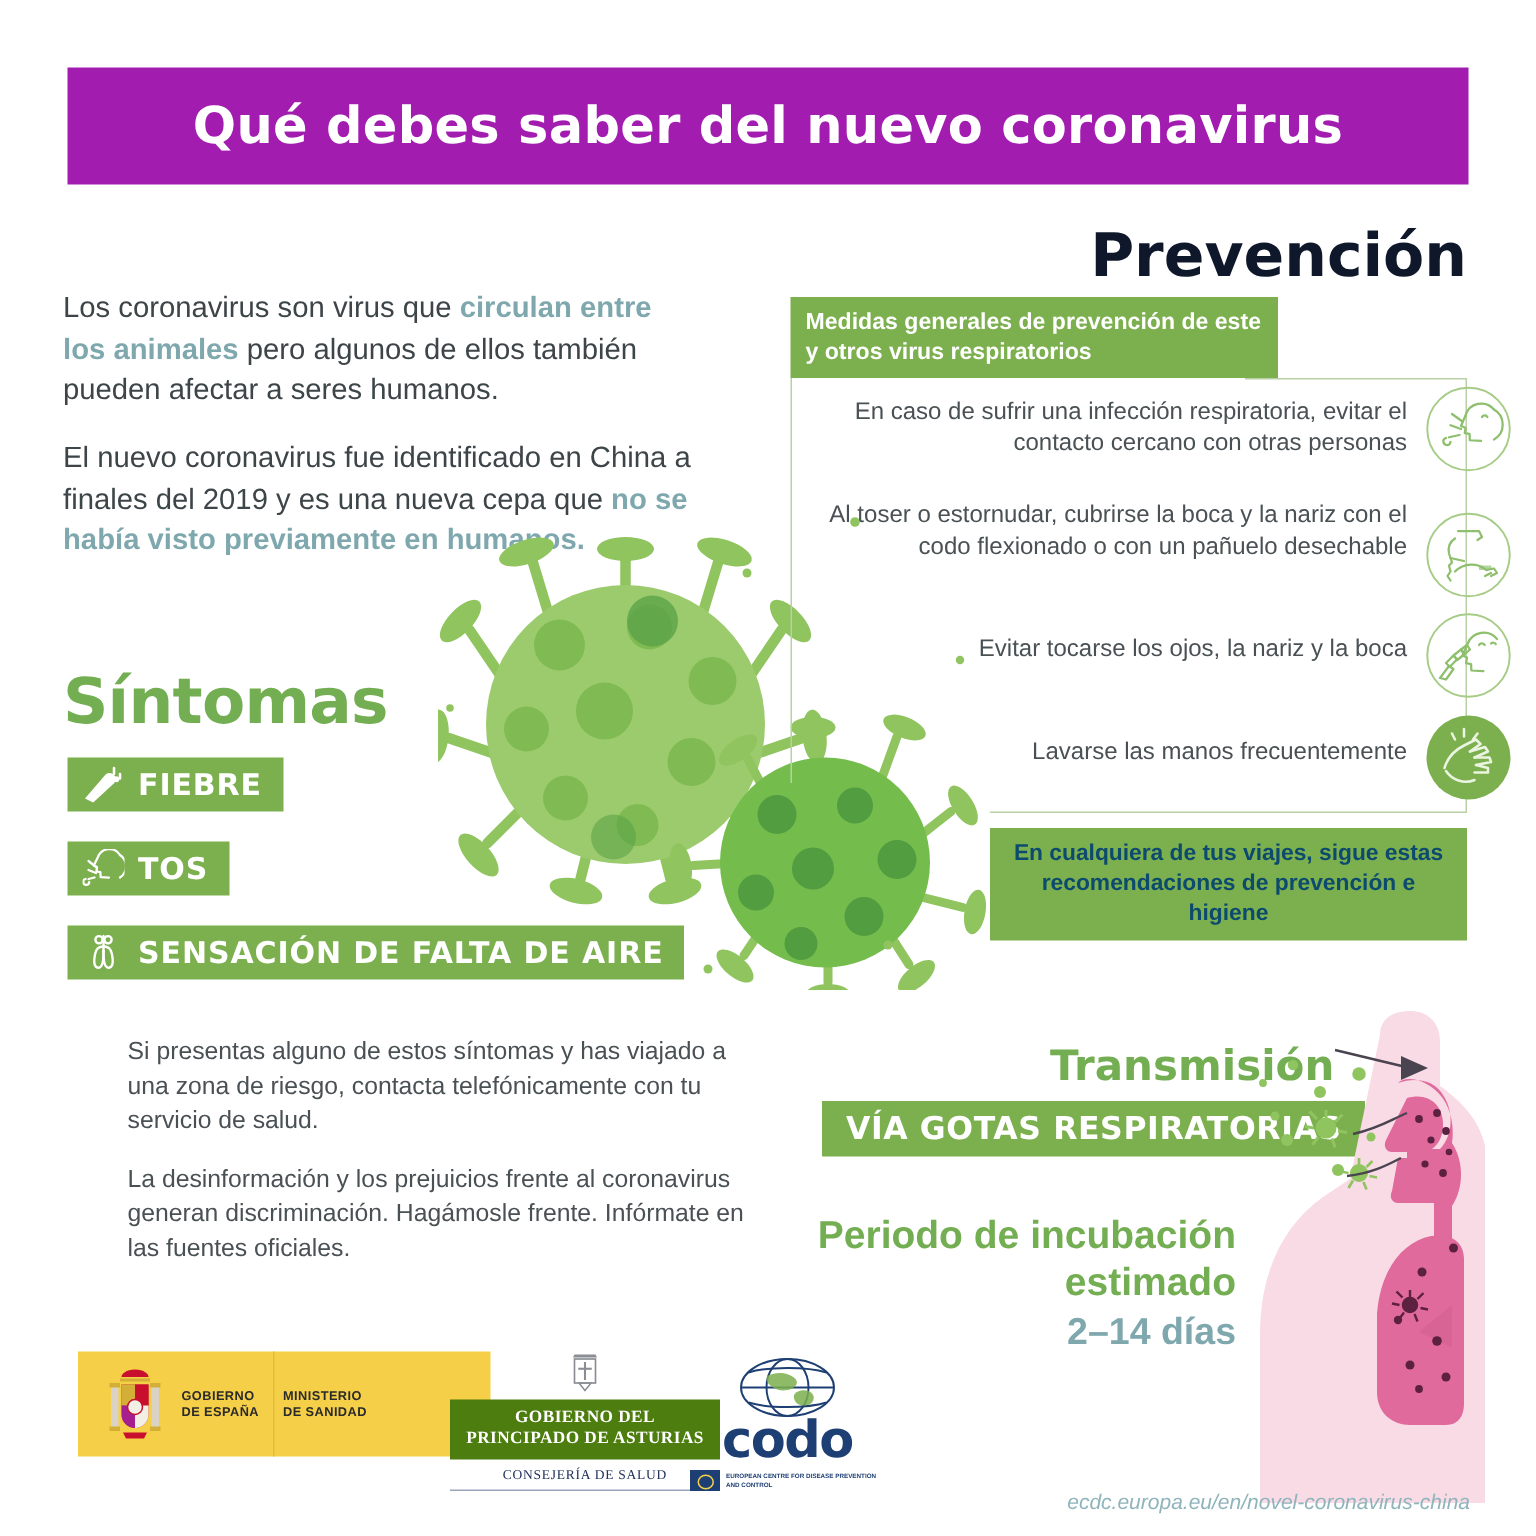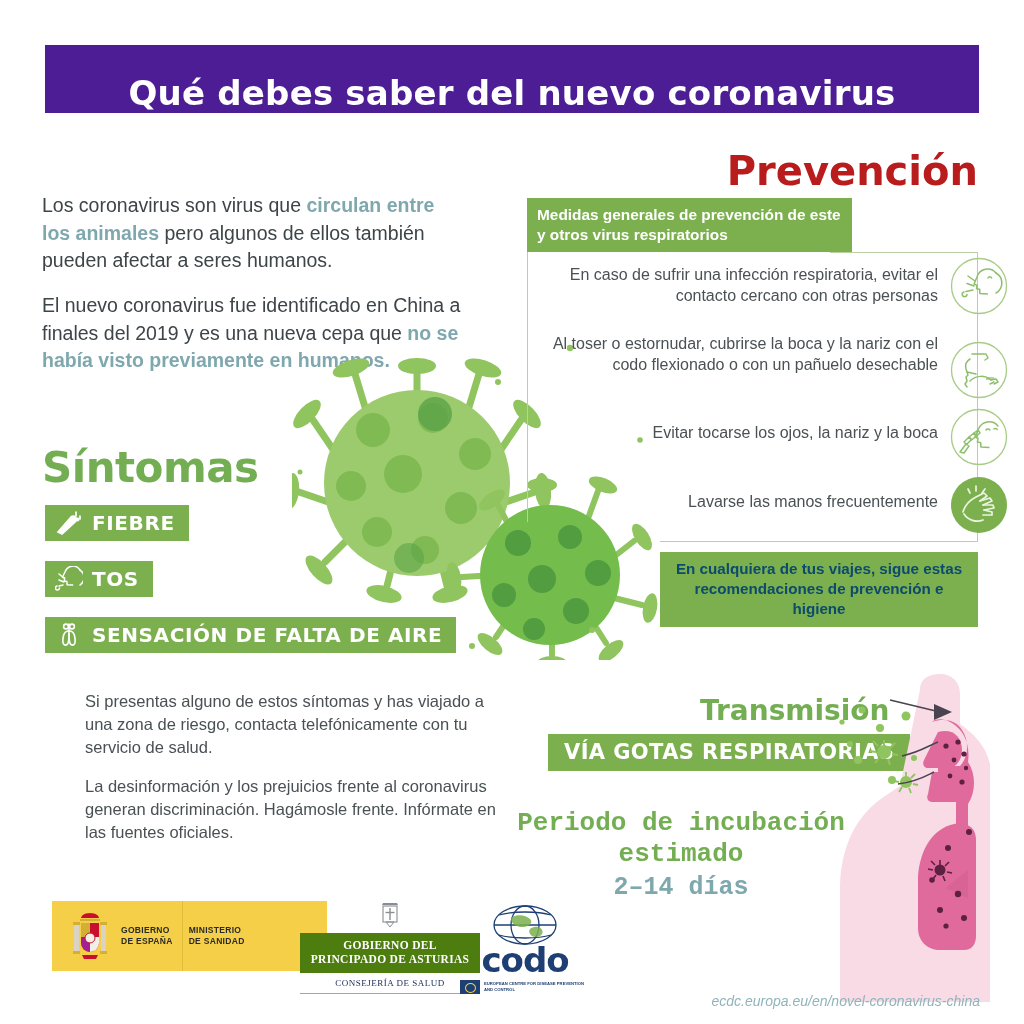--- a/index.html
+++ b/index.html
@@ -7,23 +7,23 @@
     width:1024px;height:1024px;
     background:#ffffff;
     font-family:"Liberation Sans", sans-serif;
     position:relative;
     overflow:hidden;
   }
   .stage{position:absolute;inset:0;}
 
   
   .header-bar{
-    position:absolute;left:45px;top:45px;width:934px;height:68px;
-    background:#4c1d95;
-    display:flex;align-items:flex-end;justify-content:center;
+    position:absolute;left:45px;top:45px;width:934px;height:78px;
+    background:#a21caf;
+    display:flex;align-items:center;justify-content:center;
   }
   .header-bar .title{
     color:#ffffff;font-size:34px;font-weight:bold;letter-spacing:.2px;
     font-family:"DejaVu Sans", sans-serif;
   }
 
   
   .intro{
     position:absolute;left:42px;top:192px;width:420px;
     font-size:19.5px;line-height:1.42;color:#3d4548;
@@ -53,21 +53,21 @@
   .note{
     position:absolute;left:44px;width:430px;
     font-size:16.5px;line-height:1.38;color:#4a5154;margin-left:41px;
   }
   .note1{top:690px;}
   .note2{top:775px;}
 
   
   .prev-title{
     position:absolute;right:46px;top:148px;
-    font-size:40px;font-weight:bold;color:#b91c1c;
+    font-size:40px;font-weight:bold;color:#0f172a;
     font-family:"DejaVu Sans", sans-serif;
   }
   .prev-box{
     position:absolute;left:527px;top:198px;width:305px;
     background:#7cb04e;color:#fff;
     padding:7px 10px 8px 10px;
     font-size:15.4px;line-height:1.28;font-weight:bold;
   }
   .prev-bracket{
     position:absolute;left:527px;top:252px;width:1px;height:270px;
@@ -106,24 +106,24 @@
     font-family:"DejaVu Sans", sans-serif;
   }
   .trans-box{
     position:absolute;left:548px;top:734px;
     background:#7cb04e;color:#fff;
     padding:6px 16px 7px 16px;
     font-size:21px;font-weight:bold;letter-spacing:.4px;
     font-family:"DejaVu Sans", sans-serif;
   }
   .incub{
-    position:absolute;left:495px;top:808px;width:372px;
-    text-align:center;
+    position:absolute;left:452px;top:808px;width:372px;
+    text-align:right;
     font-size:26px;font-weight:bold;color:#74ae53;
-    font-family:Liberation Mono, monospace;line-height:1.2;
+    font-family:Liberation Sans, sans-serif;line-height:1.2;
   }
   .incub .days{color:#7fa8ae;display:block;font-size:25px;margin-top:3px;}
 
   
   .logo-es{
     position:absolute;left:52px;top:901px;width:275px;height:70px;
     background:#f5cf47;display:flex;align-items:center;
   }
   .logo-es .divider{position:absolute;left:130px;top:0;width:1px;height:70px;background:#e2bd3c;}
   .logo-es .crest{margin-left:16px;width:44px;height:52px;}

